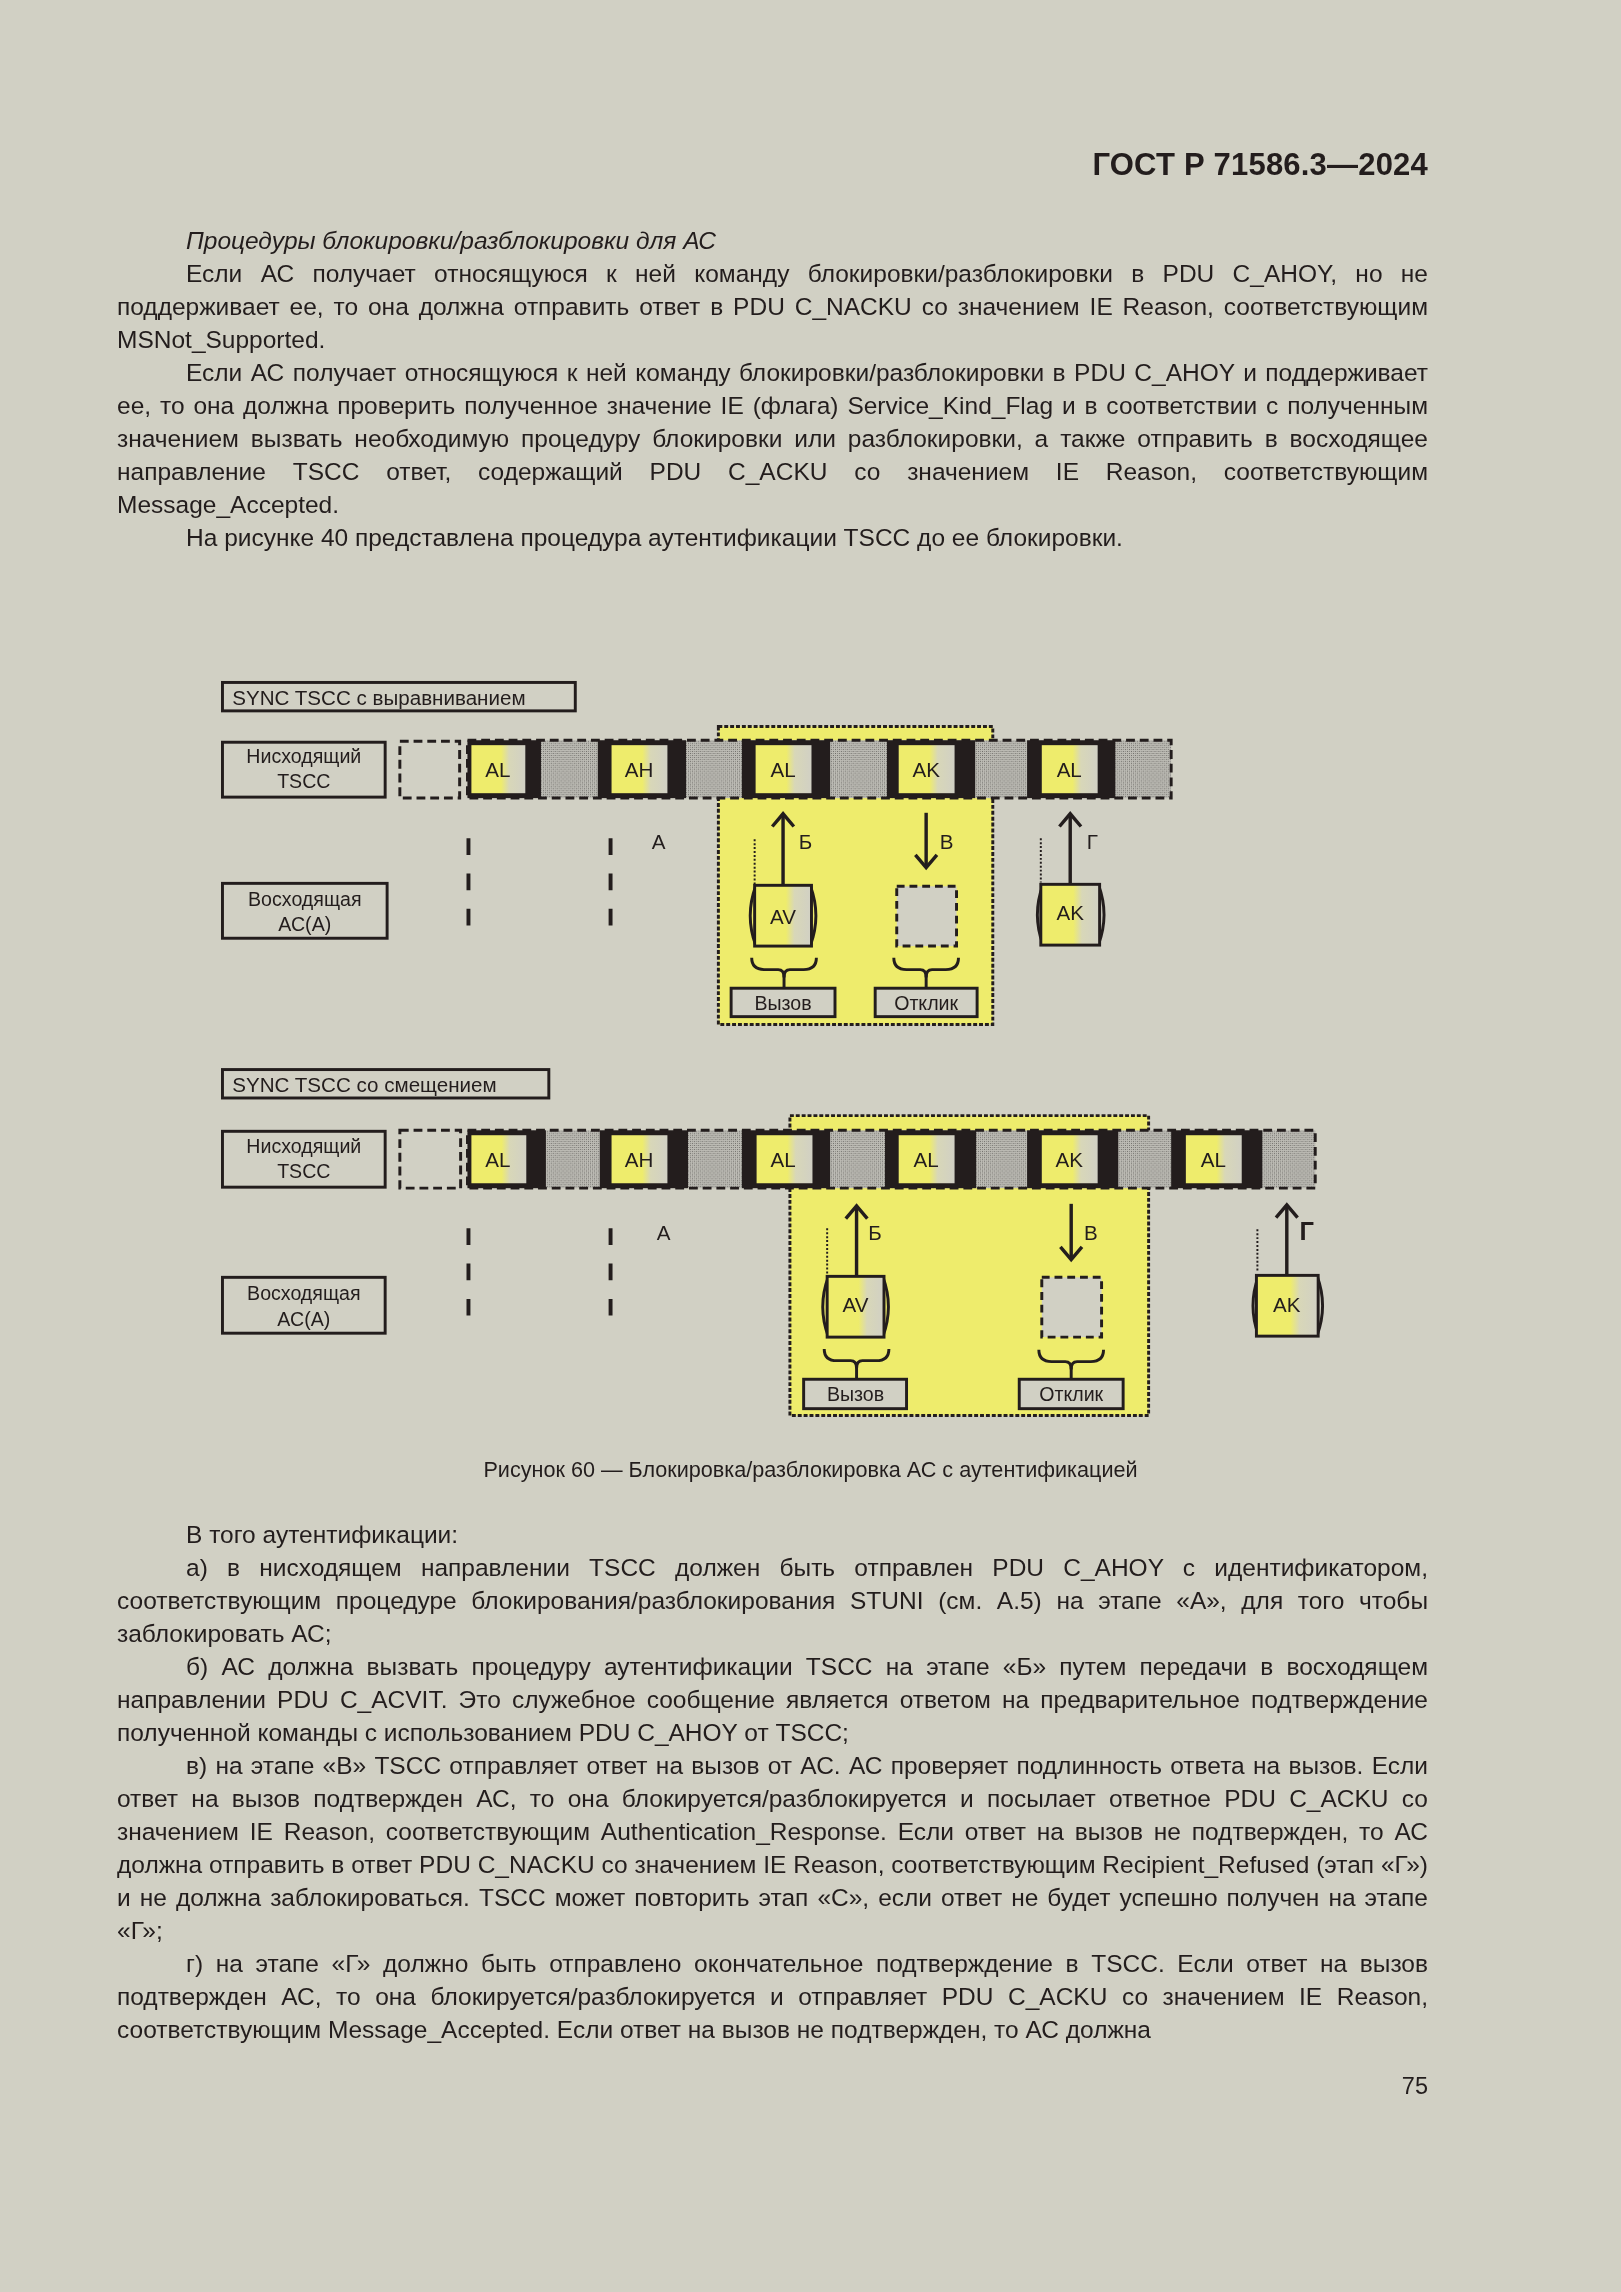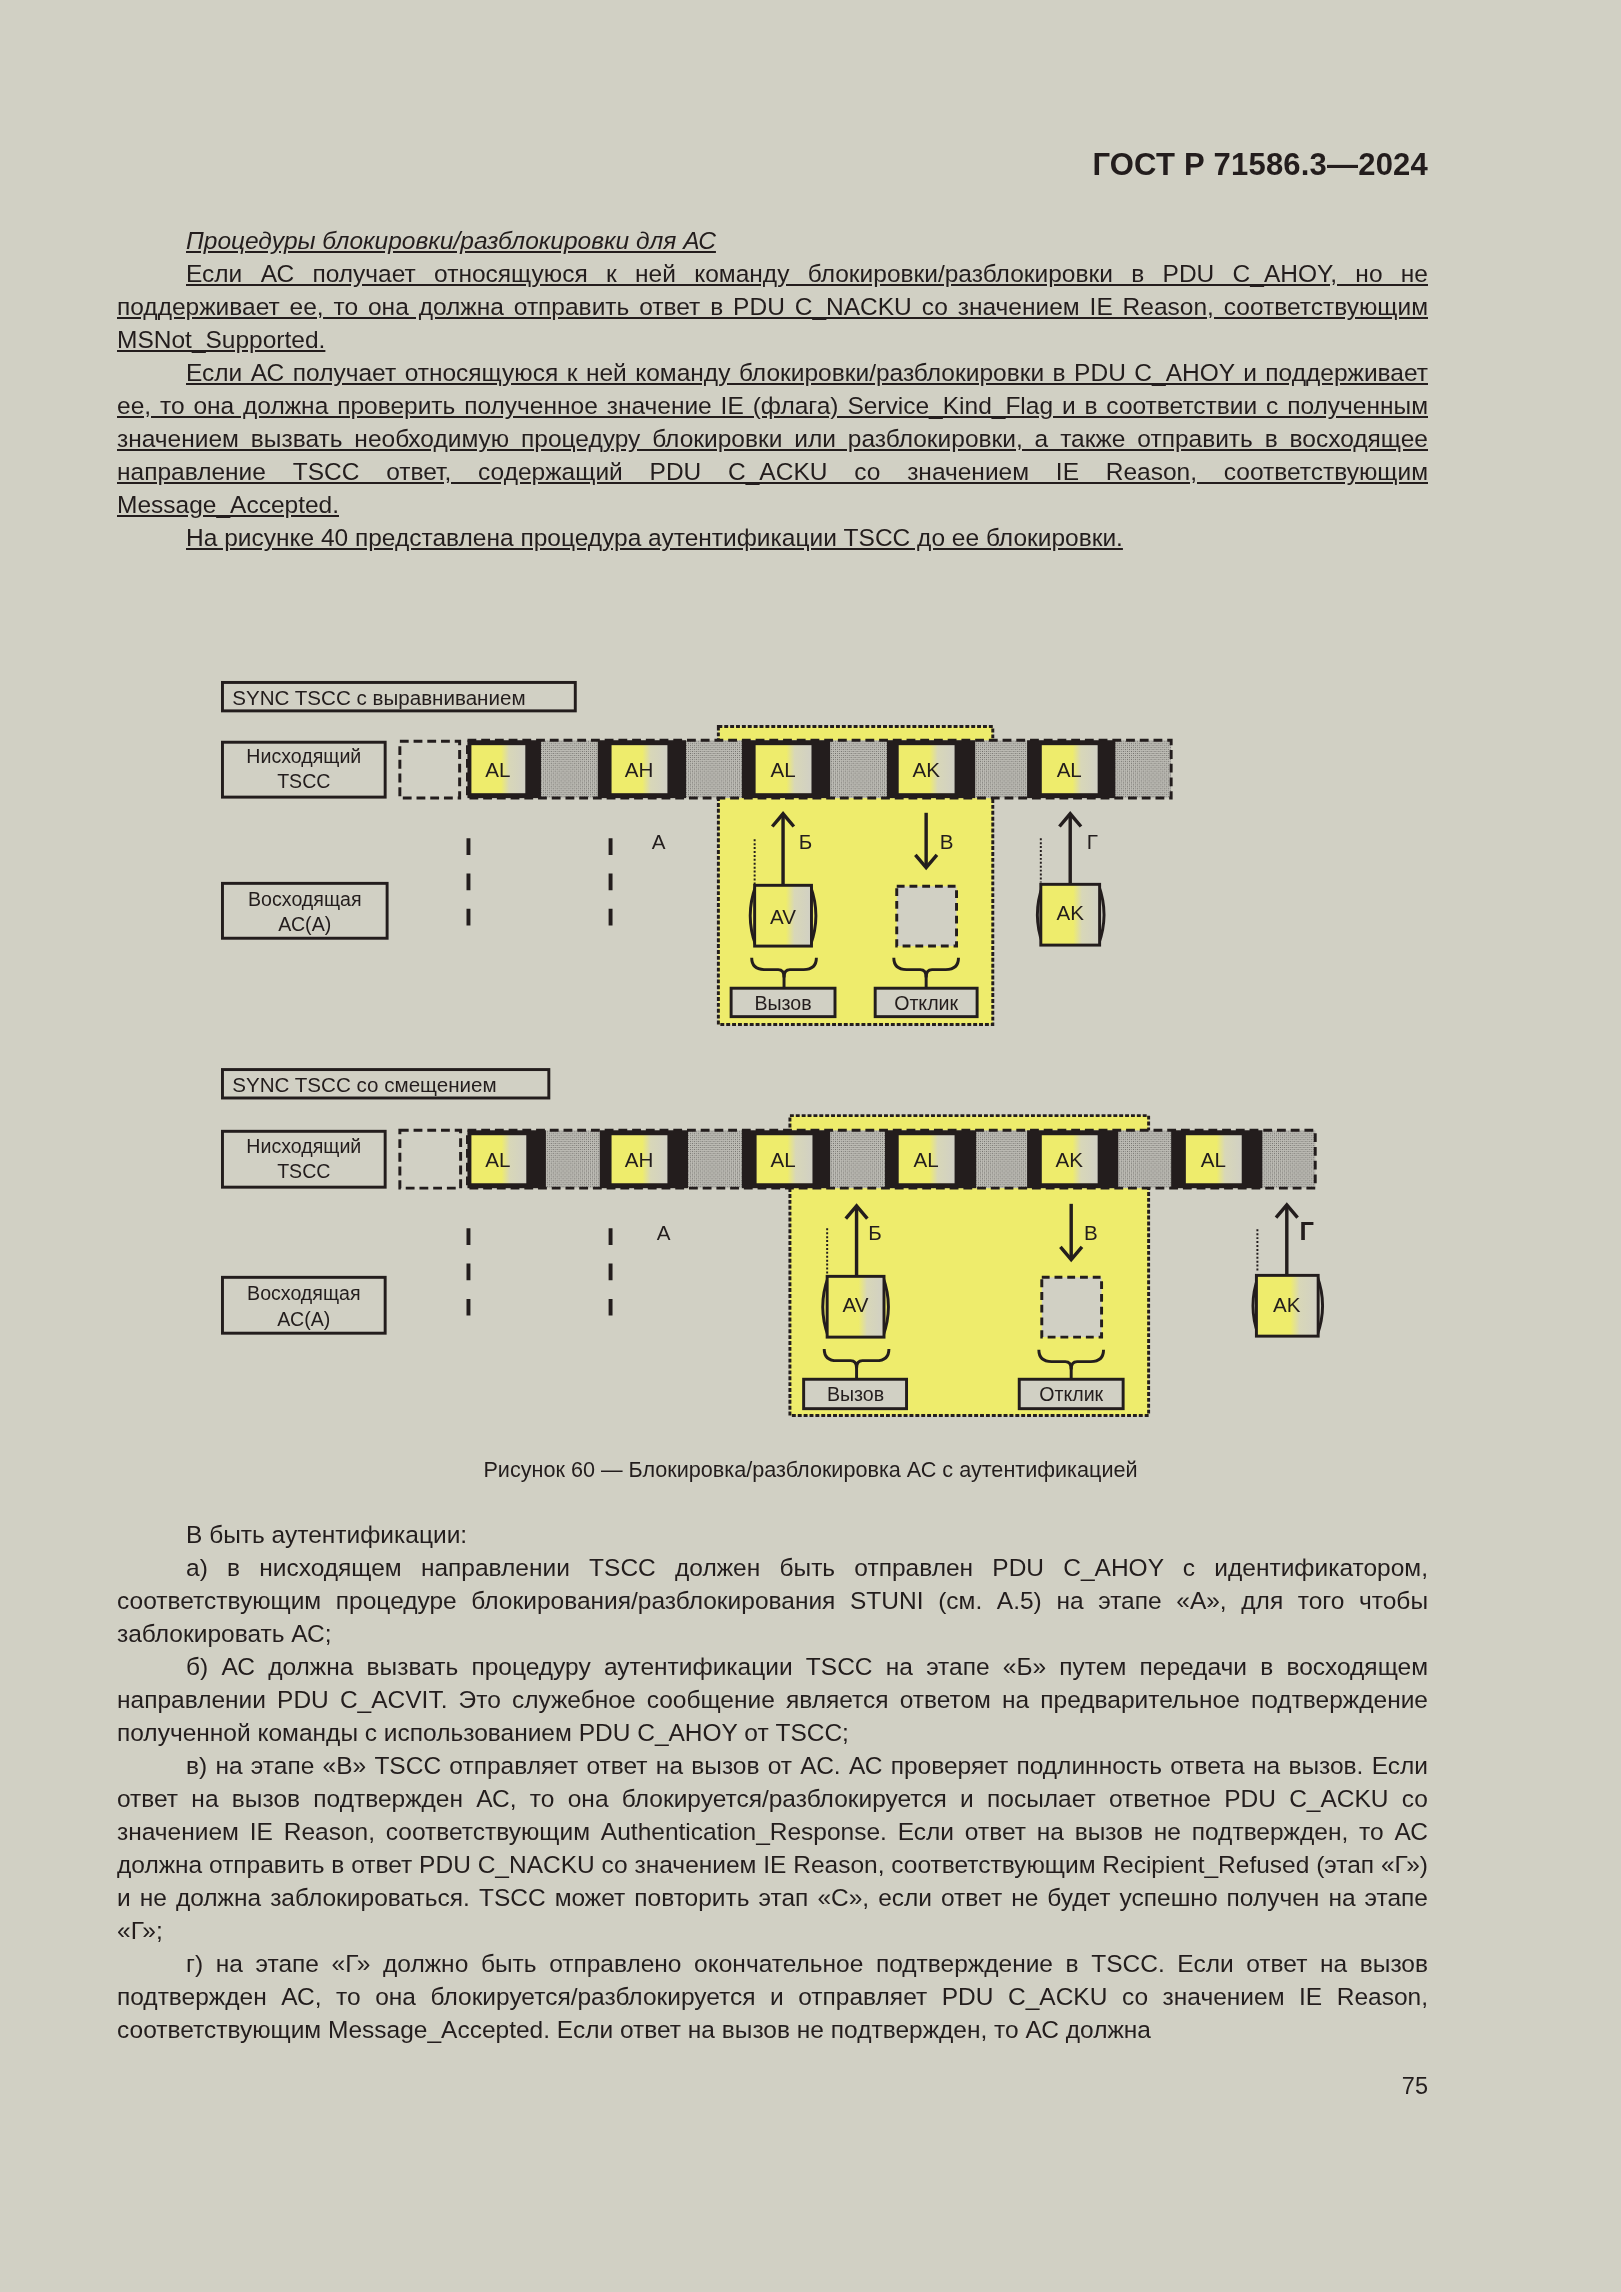--- a/index.html
+++ b/index.html
@@ -3,21 +3,21 @@
 <meta charset="utf-8">
 <style>
   html,body{margin:0;padding:0;}
   body{width:1621px;height:2293px;background:#d1d0c4;position:relative;overflow:hidden;
        font-family:"Liberation Sans",sans-serif;color:#231d1d;}
   .hdr{position:absolute;top:147px;right:193px;font-weight:bold;font-size:31px;letter-spacing:0.2px;}
   .txt{position:absolute;left:117px;width:1311px;font-size:24.5px;line-height:33px;}
   .txt p{margin:0;text-align:justify;text-align-last:left;}
   .ind{text-indent:69px;}
   .it{font-style:italic;}
-  #sec1{top:224px;text-decoration:underline;}
+  #sec1{top:224px;}
   #sec2{top:1518px;}
   .caption{position:absolute;top:1457px;left:0;width:1621px;text-align:center;font-size:21.6px;}
   .pagenum{position:absolute;top:2073px;right:193px;font-size:23.5px;}
   svg{position:absolute;left:0;top:0;}
   svg text{font-family:"Liberation Sans",sans-serif;fill:#231d1d;}
 </style>
 </head>
 <body>
 
 <div class="hdr">ГОСТ Р 71586.3—2024</div>
@@ -231,21 +231,21 @@
       <path d="M1284 1302 Q1273 1332 1284 1362 M1344 1302 Q1355 1332 1344 1362" fill="none" stroke="#231d1d" stroke-width="3"></path>
       <rect x="1282" y="1301" width="63" height="62" fill="url(#slotgrad)" stroke="#231d1d" stroke-width="3"></rect>
       <text x="1313" y="1338" font-size="21" text-anchor="middle">AK</text>
     </g>
   </g>
 </svg>
 
 <div class="caption">Рисунок 60 — Блокировка/разблокировка АС с аутентификацией</div>
 
 <div class="txt" id="sec2">
-  <p class="ind">В быть аутентификации:</p>
+  <p class="ind">В того аутентификации:</p>
   <p class="ind">а) в нисходящем направлении TSCC должен быть отправлен PDU C_AHOY с идентификатором, соответствующим процедуре блокирования/разблокирования STUNI (см. А.5) на этапе «А», для того чтобы заблокировать АС;</p>
   <p class="ind">б) АС должна вызвать процедуру аутентификации TSCC на этапе «Б» путем передачи в восходящем направлении PDU C_ACVIT. Это служебное сообщение является ответом на предварительное подтверждение полученной команды с использованием PDU C_AHOY от TSCC;</p>
   <p class="ind">в) на этапе «В» TSCC отправляет ответ на вызов от АС. АС проверяет подлинность ответа на вызов. Если ответ на вызов подтвержден АС, то она блокируется/разблокируется и посылает ответное PDU C_ACKU со значением IE Reason, соответствующим Authentication_Response. Если ответ на вызов не подтвержден, то АС должна отправить в ответ PDU C_NACKU со значением IE Reason, соответствующим Recipient_Refused (этап «Г») и не должна заблокироваться. TSCC может повторить этап «С», если ответ не будет успешно получен на этапе «Г»;</p>
   <p class="ind">г) на этапе «Г» должно быть отправлено окончательное подтверждение в TSCC. Если ответ на вызов подтвержден АС, то она блокируется/разблокируется и отправляет PDU C_ACKU со значением IE Reason, соответствующим Message_Accepted. Если ответ на вызов не подтвержден, то АС должна</p>
 </div>
 
 <div class="pagenum">75</div>
 
 
 </body></html>

